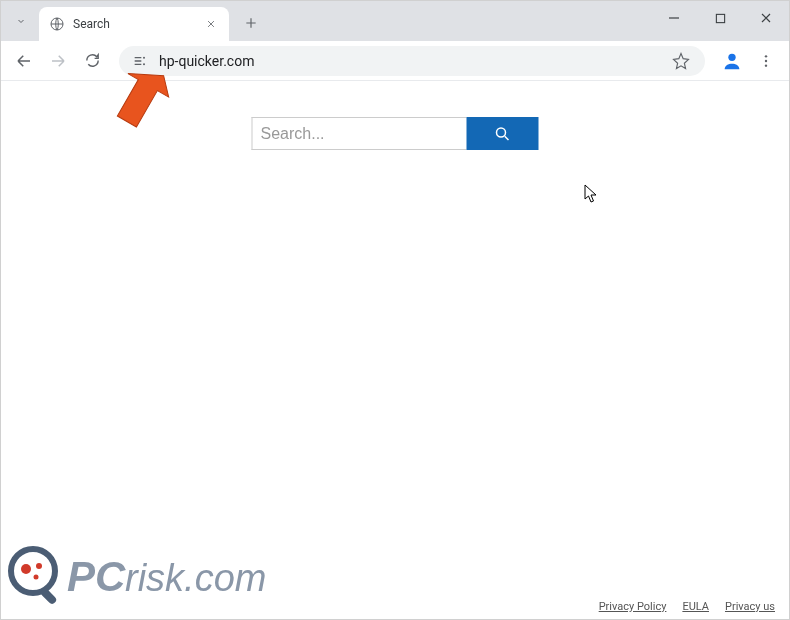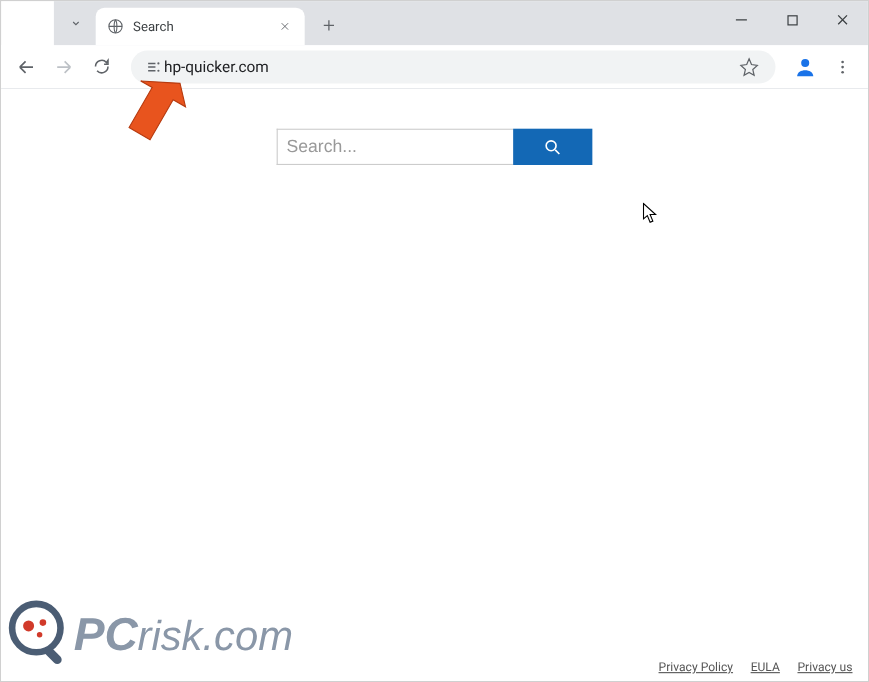--- a/index.html
+++ b/index.html
@@ -14,21 +14,20 @@
     }
     
     
     .titlebar {
       height: 40px;
       background: #dfe1e5;
       display: flex;
       align-items: flex-end;
       padding-left: 8px;
       position: relative;
-      margin-left: 48px;
     }
     .tablist-chevron {
       width: 24px;
       height: 24px;
       display: flex;
       align-items: center;
       justify-content: center;
       margin-bottom: 8px;
       margin-right: 6px;
       border-radius: 4px;
@@ -100,20 +99,21 @@
     .nav-btn.disabled { color: #bdc1c6; cursor: default; }
     .omnibox {
       flex: 1;
       height: 30px;
       background: #f1f3f4;
       border-radius: 15px;
       display: flex;
       align-items: center;
       padding: 0 12px;
       margin: 0 8px;
+      gap: 10px;
       font-size: 14px;
       color: #202124;
     }
     .omnibox .site-badge {
       width: 18px; height: 18px;
       display: flex; align-items: center; justify-content: center;
       color: #5f6368;
     }
     .url-text { flex: 1; }
     .star-btn {

